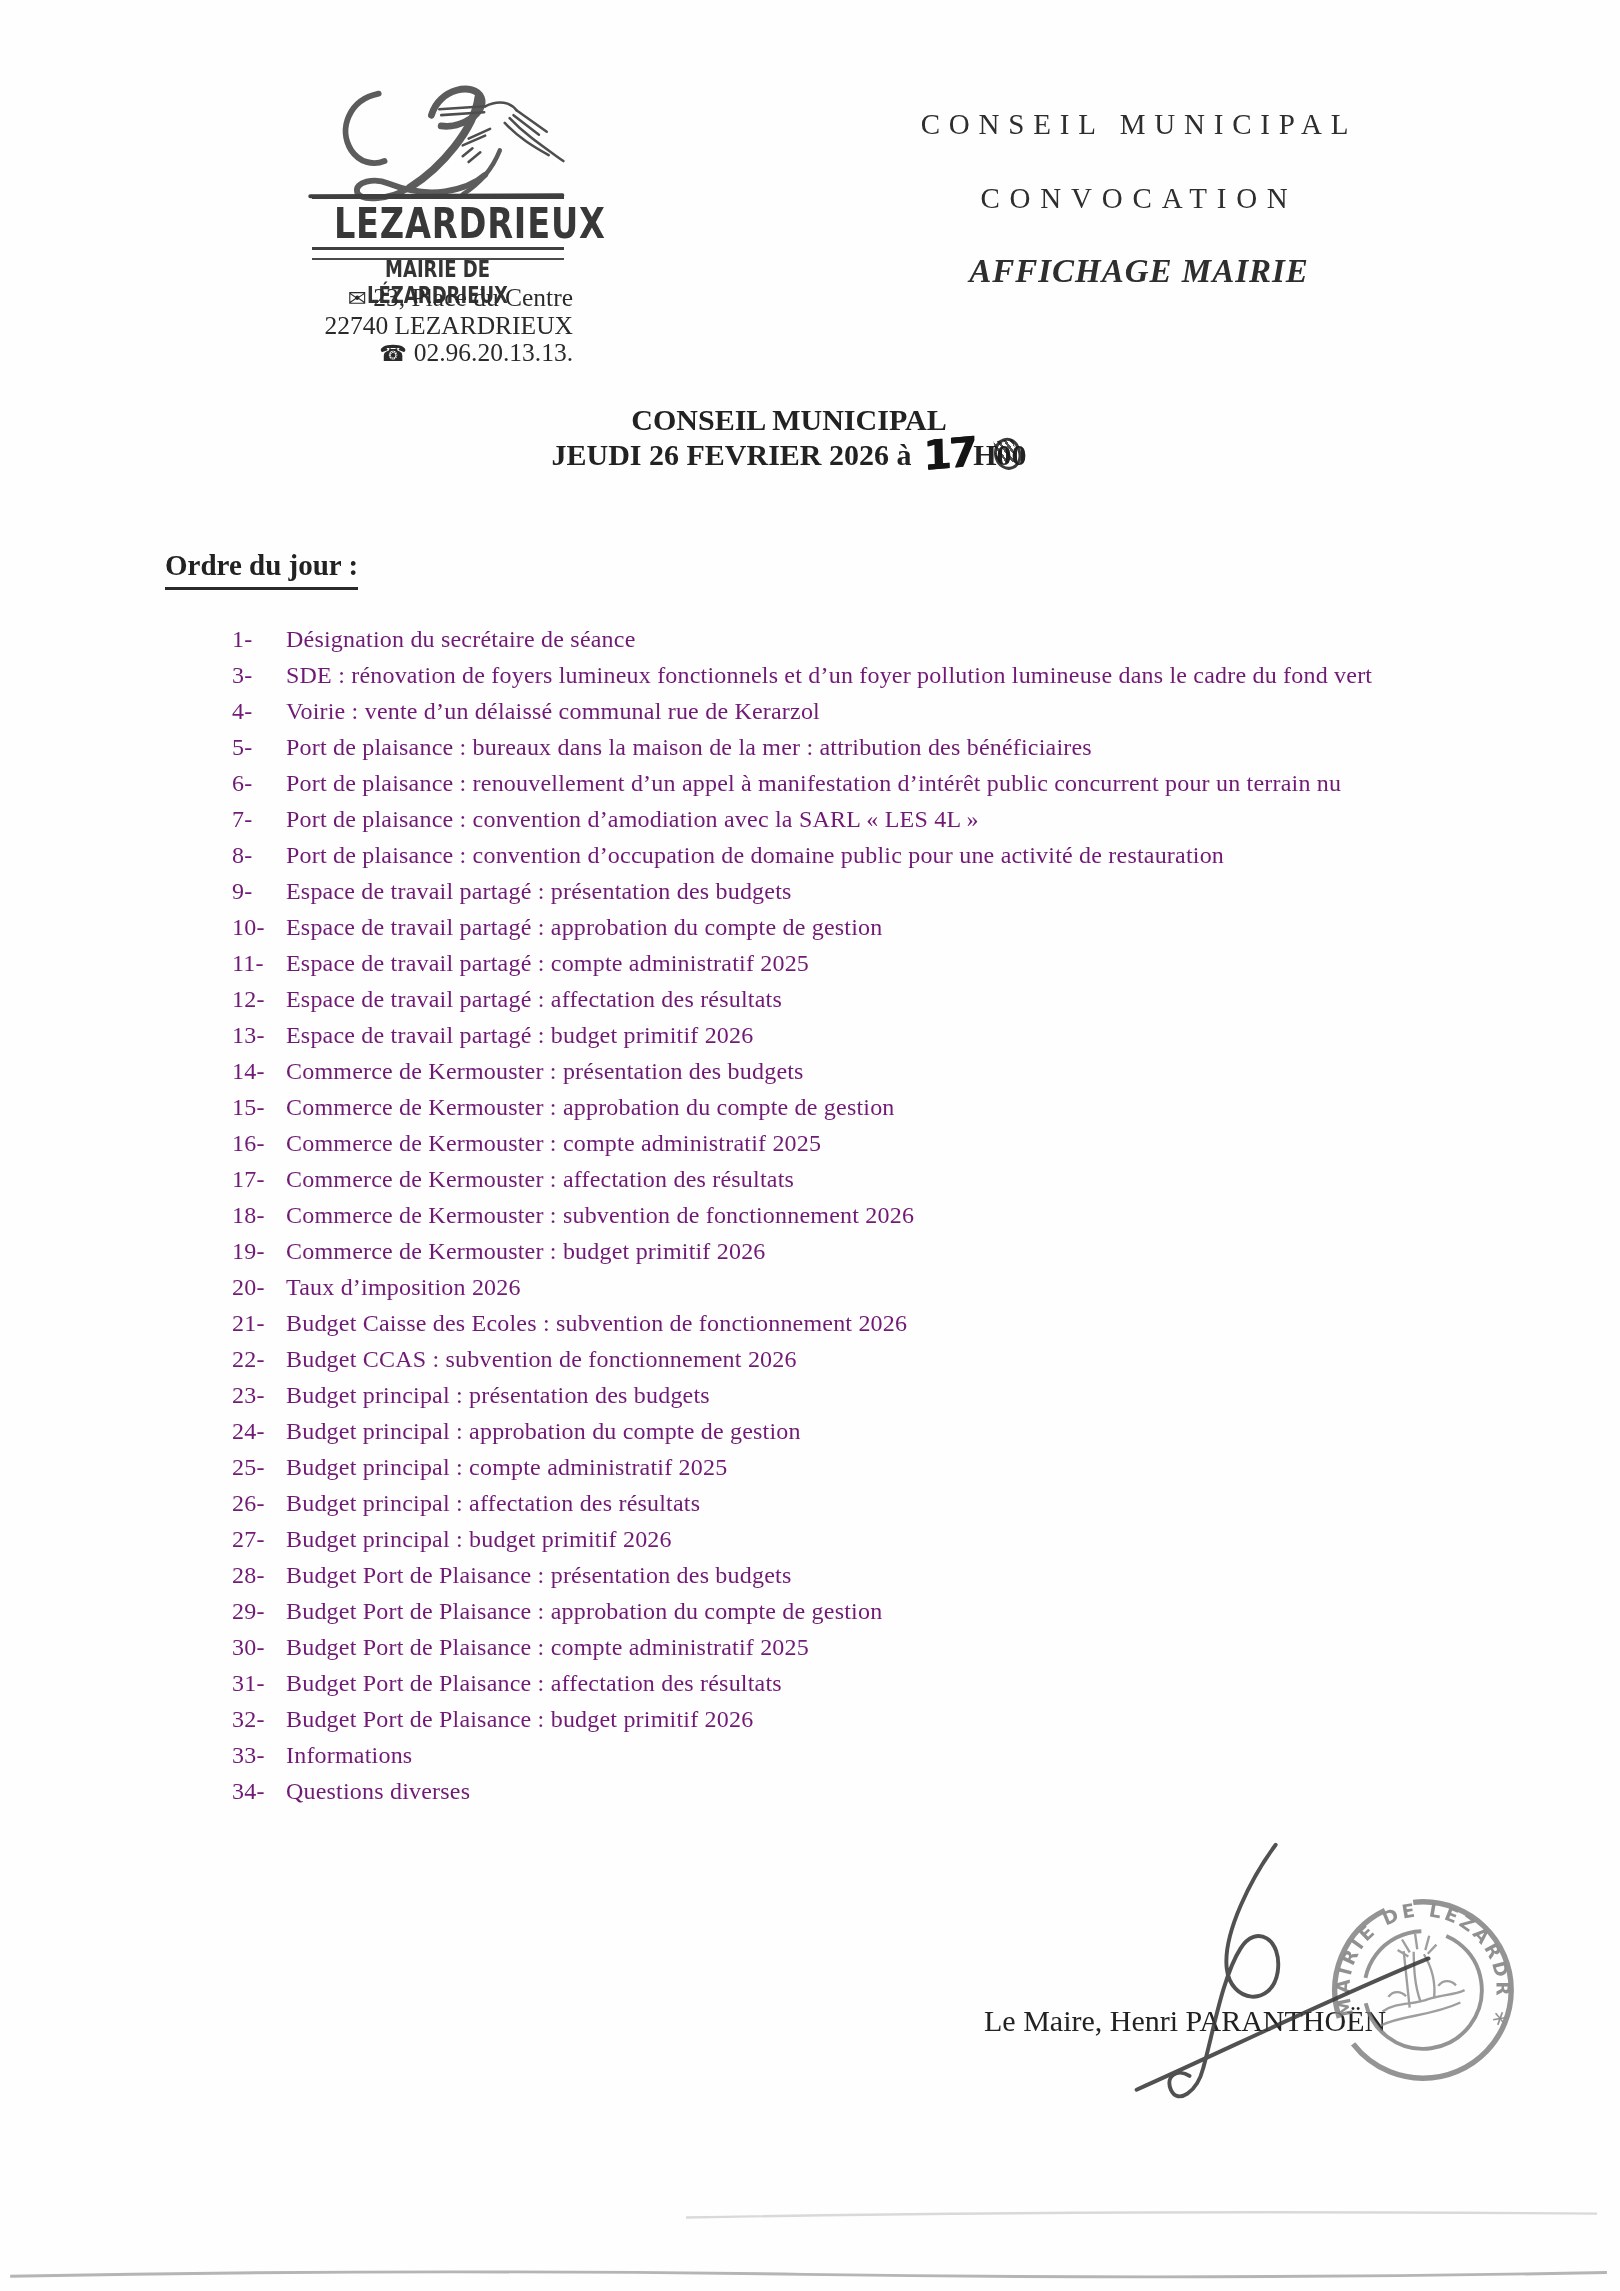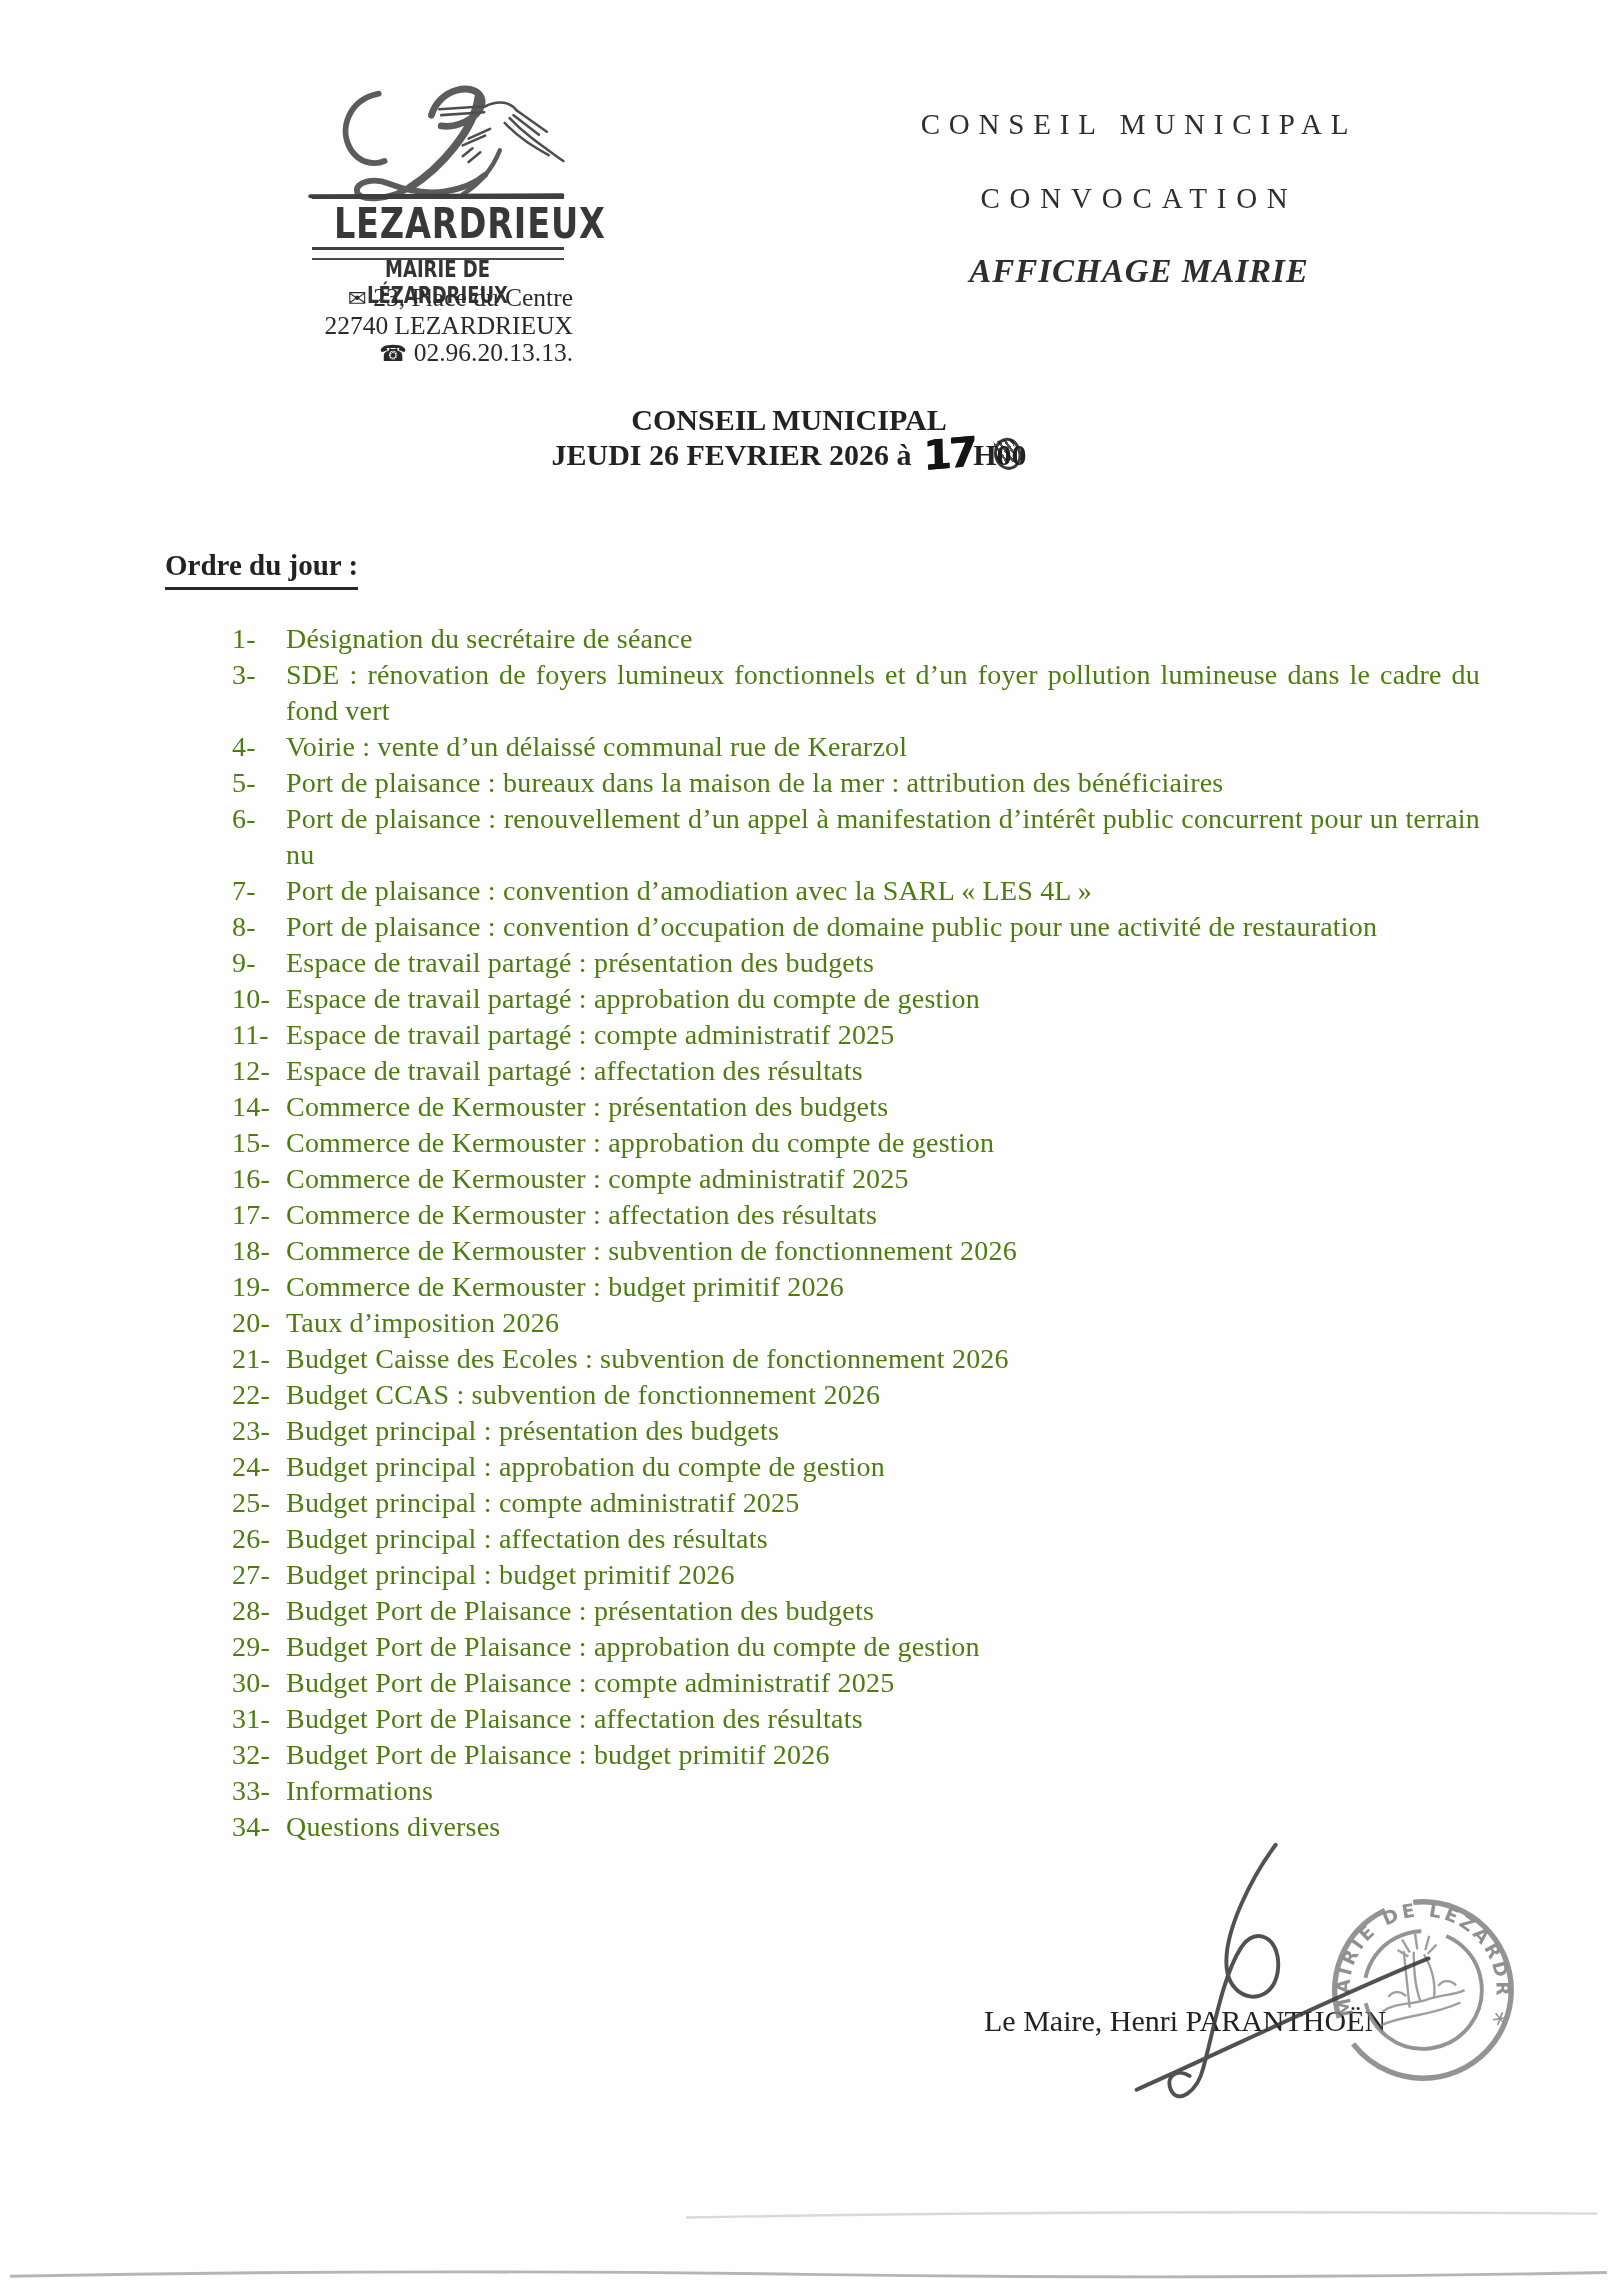--- a/index.html
+++ b/index.html
@@ -55,22 +55,22 @@
   }
   .zero-scribbled::after {
     content:''; position:absolute; left:-2px; top:2.9px; width:19.6px; height:22.5px;
     background:repeating-linear-gradient(62deg, transparent 0 2.9px, rgba(25,25,25,.75) 2.9px 5.4px);
     transform:rotate(-8deg);
   }
 
   
   .ordre { left:165px; top:549px; font-size:29px; font-weight:bold; color:#222;
     border-bottom:3.4px solid #2a2a2a; padding-bottom:4.9px; }
-  .agenda-list { left:232px; top:621px; width:1248px; font-size:28px; line-height:36px;
-    color:#4d7c0f; letter-spacing:0.2px; }
+  .agenda-list { left:232px; top:621px; width:1248px; font-size:24px; line-height:36px;
+    color:#701a75; letter-spacing:0.2px; }
   .agenda-item { padding-left:54px; text-indent:-54px; text-align:justify; }
   .agenda-num { display:inline-block; width:54px; text-indent:0; }
 
   
   .closing { left:984px; top:2000px; font-size:30px; line-height:41px; color:#222; }
   .stamp { left:1325px; top:1890px; width:196px; height:200px;
     transform:rotate(-8deg); opacity:.82; }
   .signature { left:1117px; top:1829px; width:337px; height:298px; }
   .artifacts { left:0; top:2196px; width:1620px; height:96px; }
 </style>
@@ -168,20 +168,23 @@
       </div>
 
       <div class="agenda-item">
         <span class="agenda-num">11-</span><span>Espace de travail partagé : compte administratif 2025</span>
       </div>
 
       <div class="agenda-item">
         <span class="agenda-num">12-</span><span>Espace de travail partagé : affectation des résultats</span>
       </div>
 
+      <div class="agenda-item">
+        <span class="agenda-num">13-</span><span>Espace de travail partagé : budget primitif 2026</span>
+      </div>
 
       <div class="agenda-item">
         <span class="agenda-num">14-</span><span>Commerce de Kermouster : présentation des budgets</span>
       </div>
 
       <div class="agenda-item">
         <span class="agenda-num">15-</span><span>Commerce de Kermouster : approbation du compte de gestion</span>
       </div>
 
       <div class="agenda-item">

